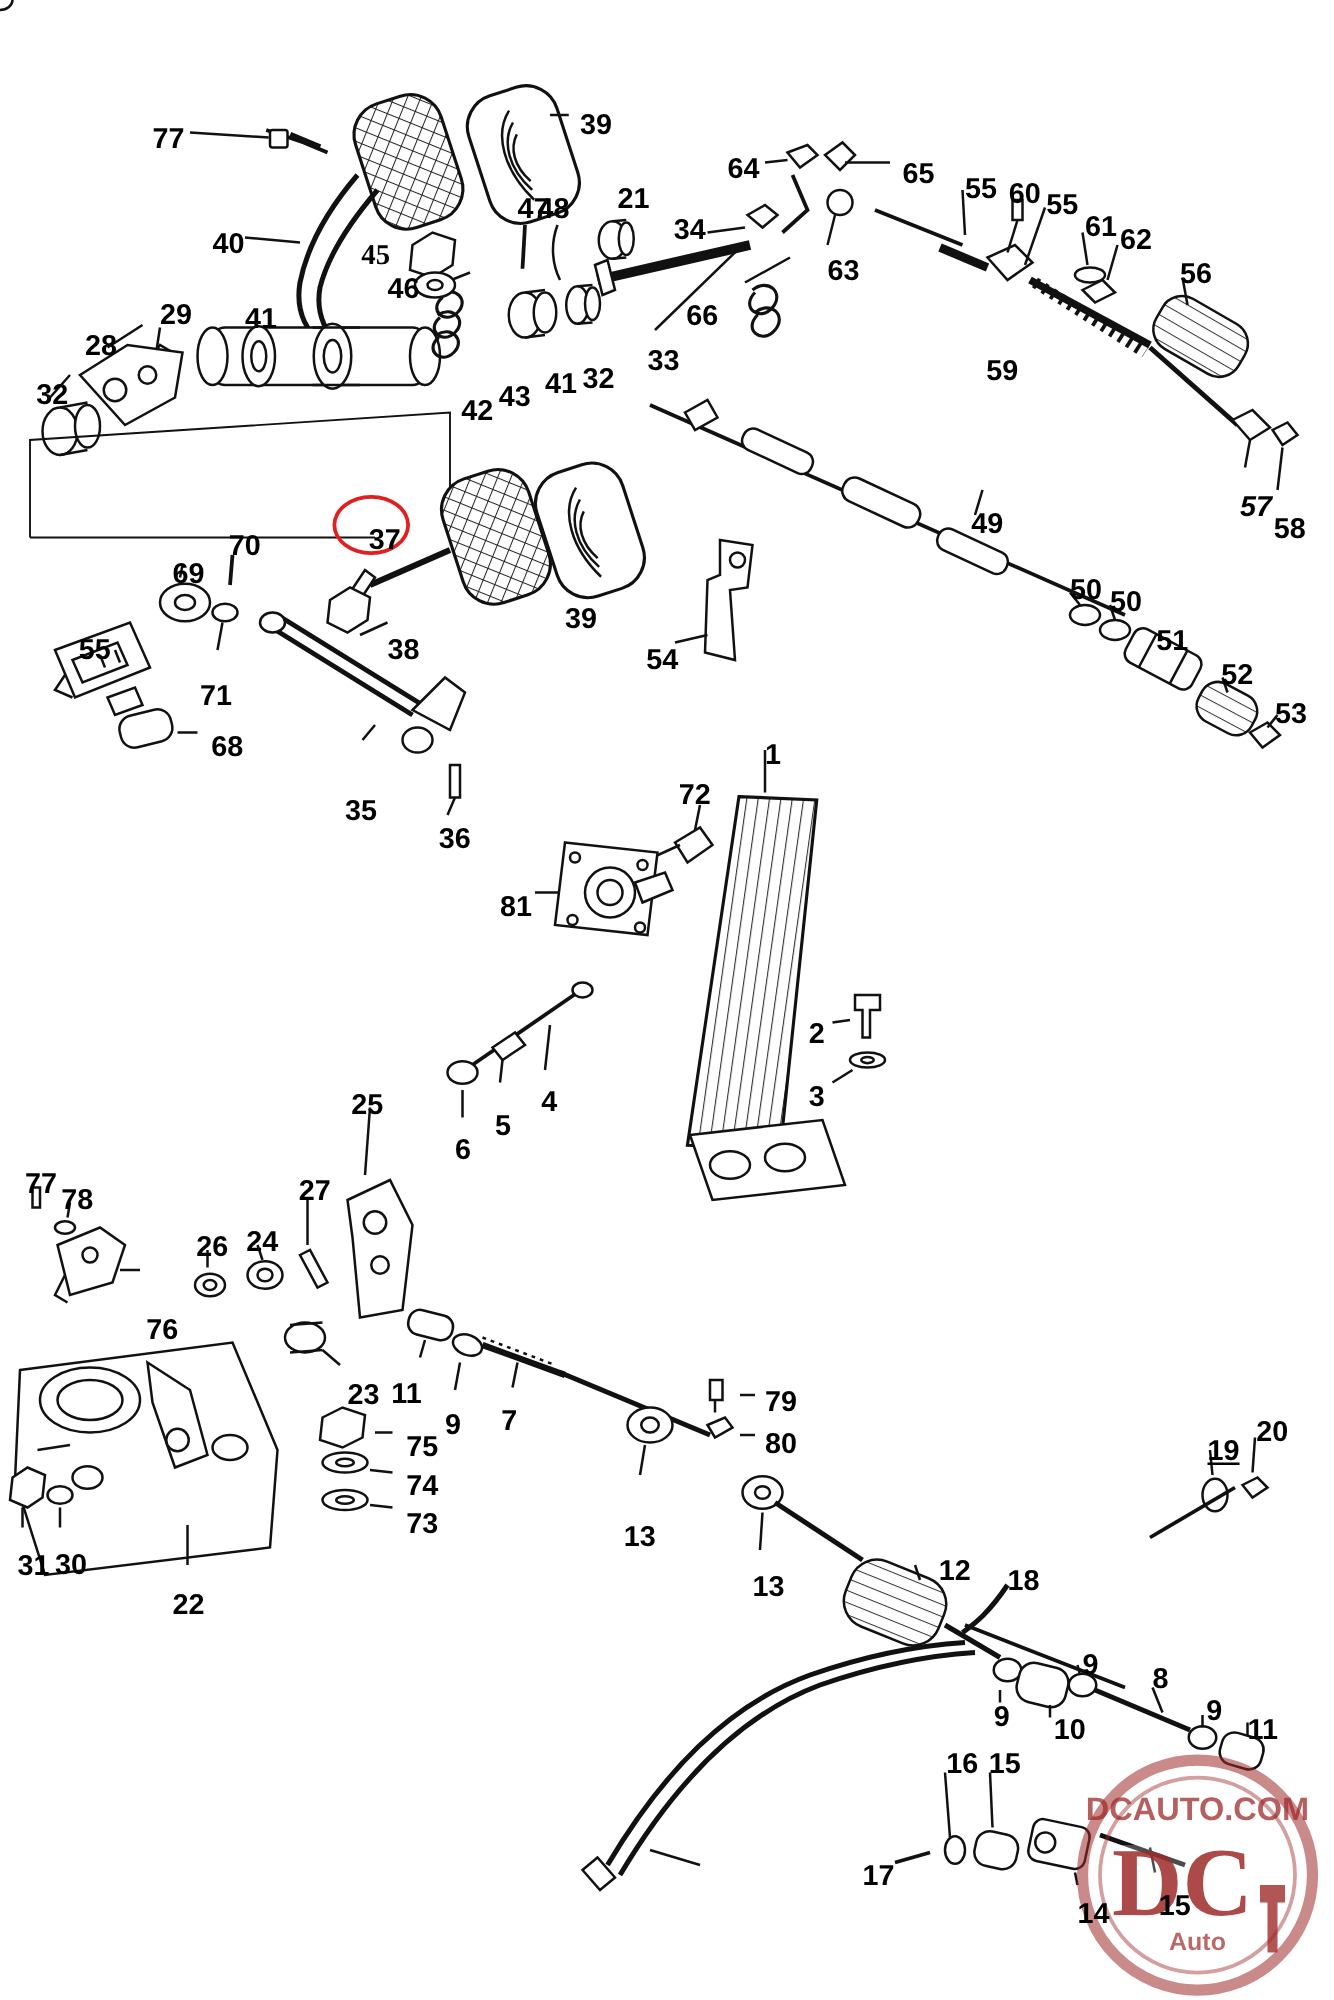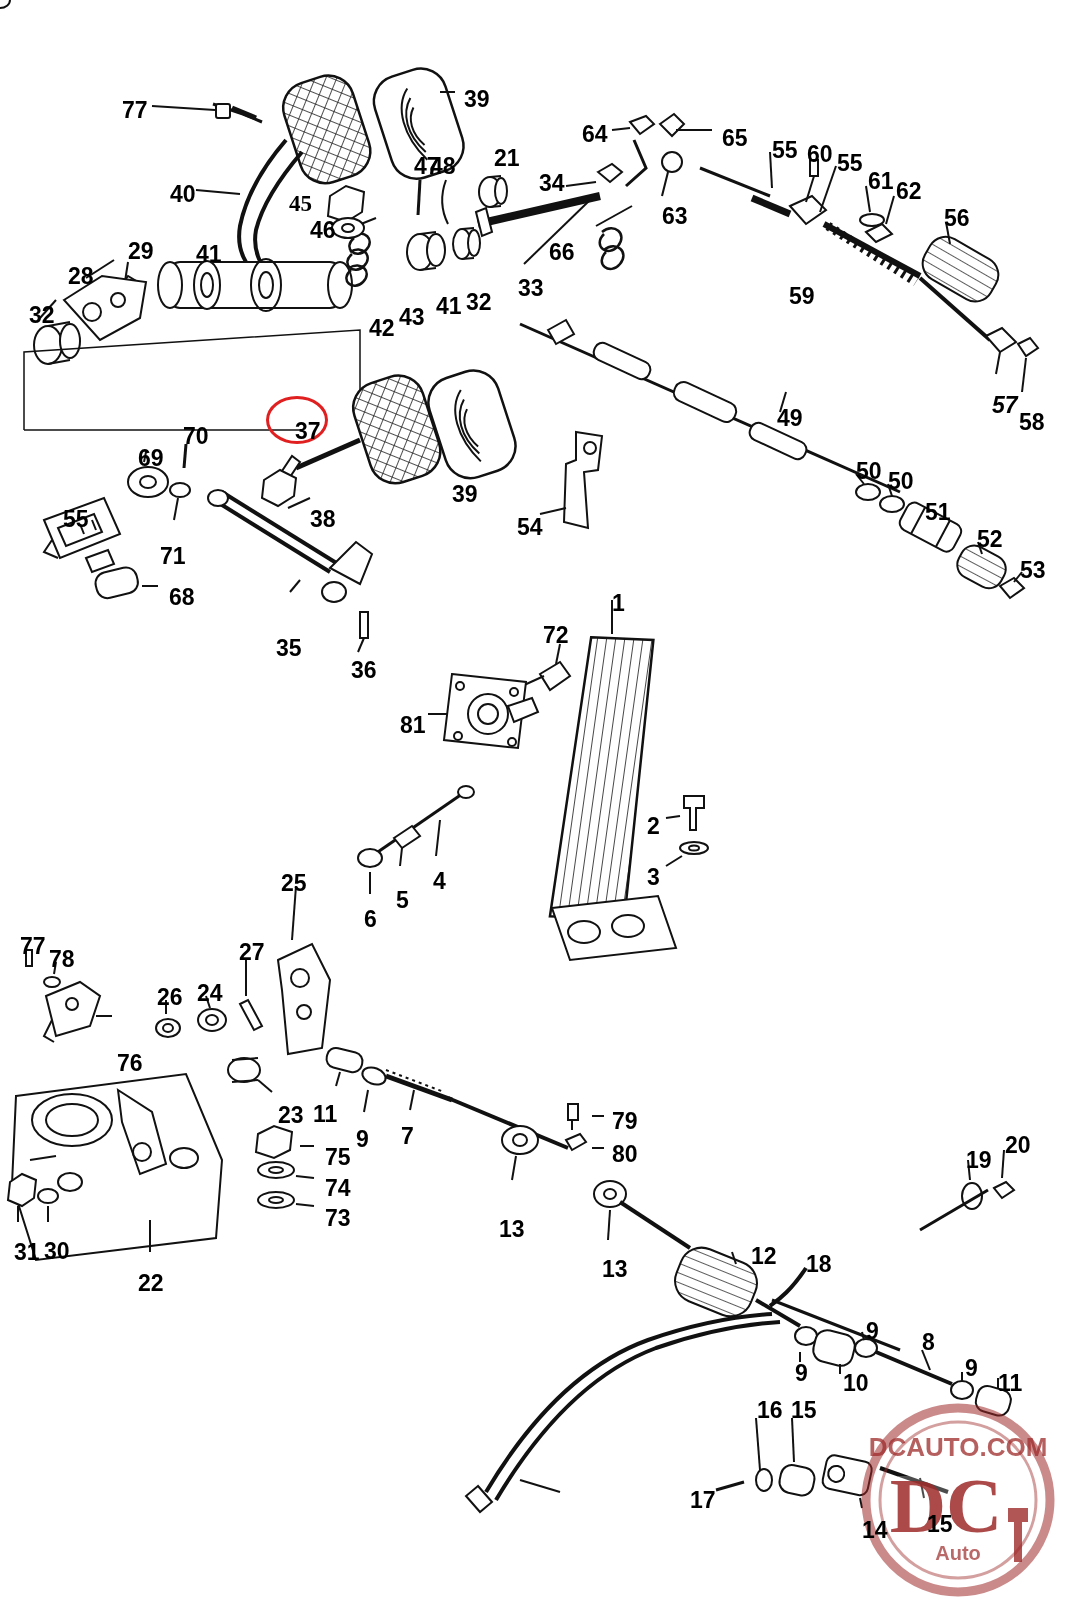--- a/index.html
+++ b/index.html
@@ -456,21 +456,21 @@
       <div class="lbl" style="left: 325px; top: 1207px;">73</div>
       <div class="lbl" style="left: 14px; top: 1241px;">31</div>
       <div class="lbl" style="left: 44px; top: 1240px;">30</div>
       <div class="lbl" style="left: 138px; top: 1272px;">22</div>
       <div class="lbl" style="left: 499px; top: 1218px;">13</div>
       <div class="lbl" style="left: 602px; top: 1258px;">13</div>
       <div class="lbl" style="left: 612px; top: 1110px;">79</div>
       <div class="lbl" style="left: 612px; top: 1143px;">80</div>
       <div class="lbl" style="left: 751px; top: 1245px;">12</div>
       <div class="lbl" style="left: 806px; top: 1253px;">18</div>
-      <div class="lbl" style="left: 966px; top: 1149px;">19</div>
+      <div class="lbl" style="left: 966px; top: 1149px; text-decoration: underline;">19</div>
       <div class="lbl" style="left: 1005px; top: 1134px;">20</div>
       <div class="lbl" style="left: 795px; top: 1362px;">9</div>
       <div class="lbl" style="left: 843px; top: 1372px;">10</div>
       <div class="lbl" style="left: 866px; top: 1320px;">9</div>
       <div class="lbl" style="left: 922px; top: 1331px;">8</div>
       <div class="lbl" style="left: 965px; top: 1357px;">9</div>
       <div class="lbl" style="left: 998px; top: 1372px;">11</div>
       <div class="lbl" style="left: 757px; top: 1399px;">16</div>
       <div class="lbl" style="left: 791px; top: 1399px;">15</div>
       <div class="lbl" style="left: 690px; top: 1489px;">17</div>

